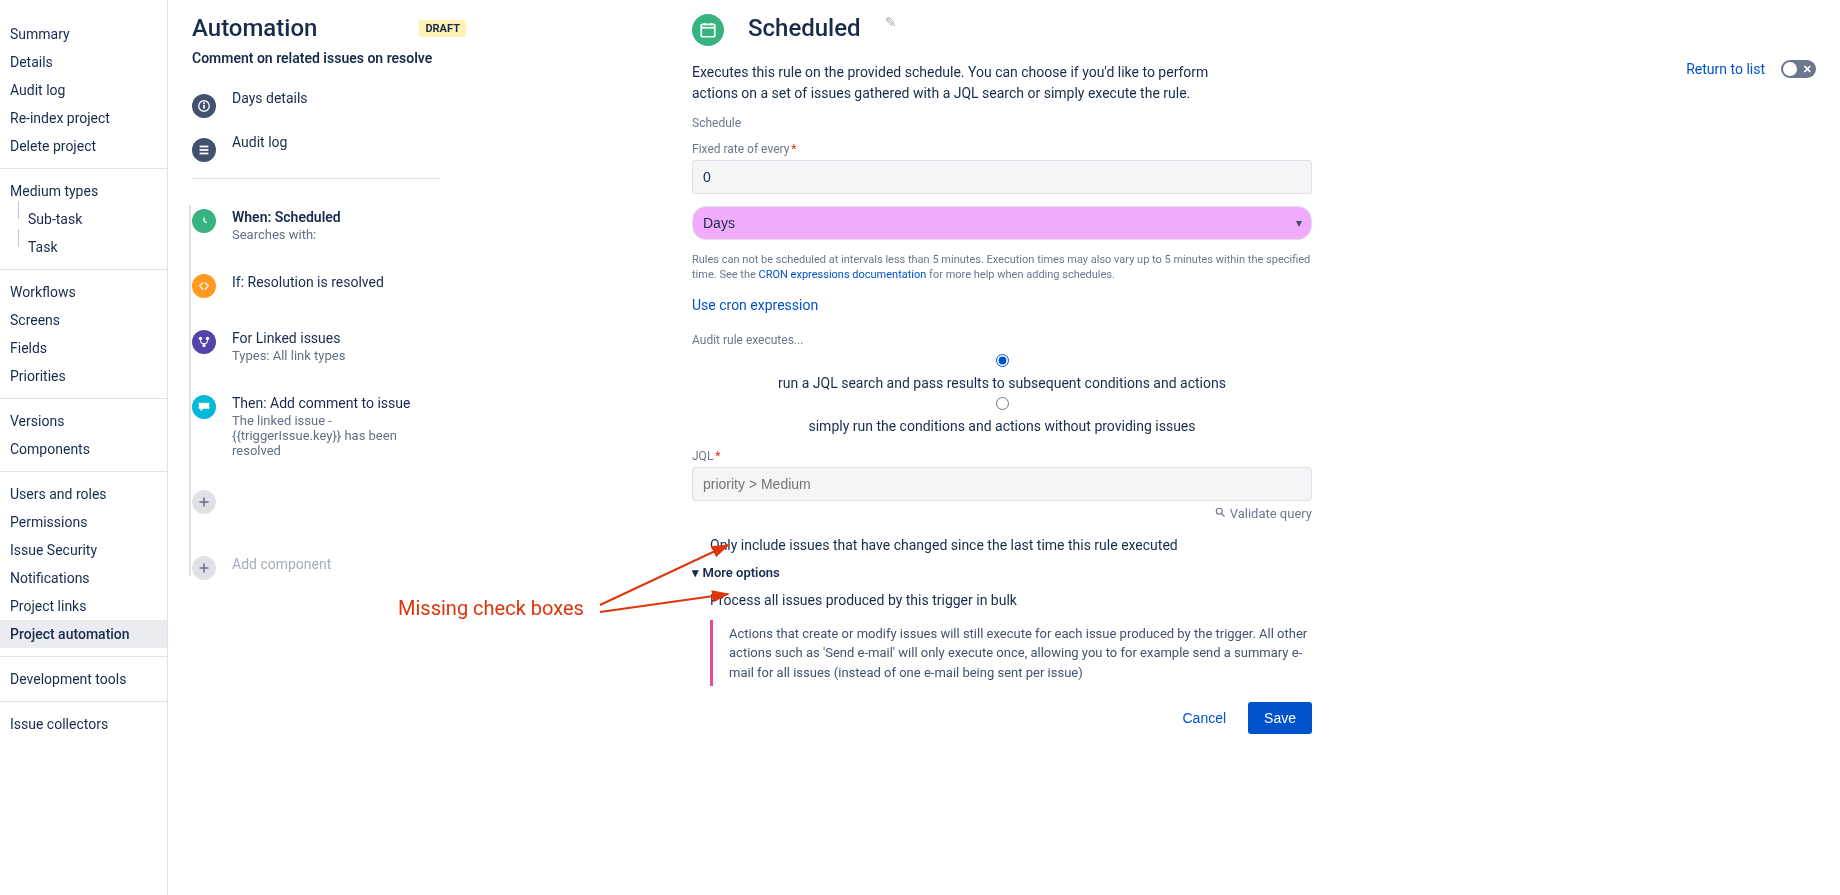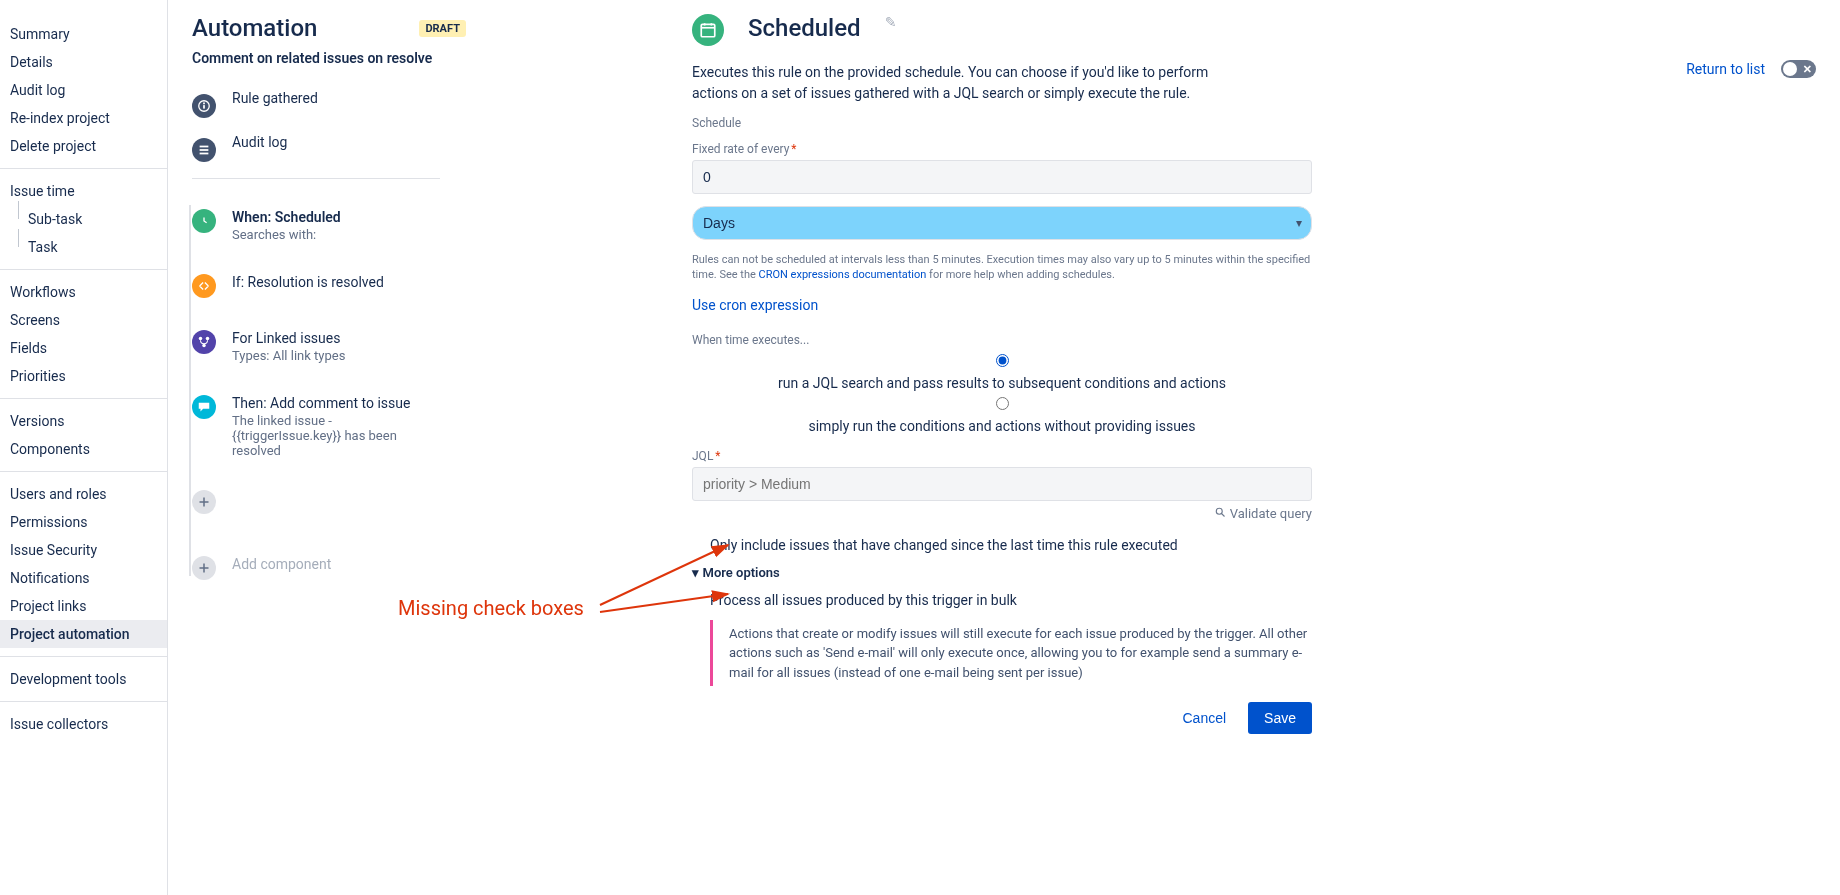--- a/index.html
+++ b/index.html
@@ -152,21 +152,21 @@
 .req::after { content: "*"; color: #DE350B; margin-left: 2px;}
 input.text, select.text {
   width: 100%;
   padding: 8px 10px;
   border: 1px solid #dfe1e6;
   border-radius: 3px;
   background: #F4F5F7;
   font-size: 14px;
   color: #172B4D;
 }
-select.text { appearance: none; background: #7dd3fc; border-radius: 14px; }
+select.text { appearance: none; background: #f0abfc; border-radius: 14px; }
 .select-wrap { position: relative; }
 .select-wrap .chev {
   position: absolute; right: 10px; top: 50%; transform: translateY(-50%);
   color: #42526E; font-size: 12px; pointer-events:none;
 }
 .help-text { font-size: 11px; color: #6b778c; line-height: 1.4; margin-top: 6px;}
 .help-text a { color: #0052CC; text-decoration: none;}
 .link-btn { color: #0052CC; cursor: pointer; font-size: 14px; padding: 6px 0; display:inline-block;}
 .radio-row { display: flex; align-items: center; gap: 8px; padding: 3px 0; font-size: 14px; flex-direction: column;}
 .radio-row input { accent-color: #0052CC; }
@@ -222,21 +222,21 @@
 </head>
 <body>
 
 <nav class="sidebar">
   <a href="#">Summary</a>
   <a href="#">Details</a>
   <a href="#">Audit log</a>
   <a href="#">Re-index project</a>
   <a href="#">Delete project</a>
   <div class="divider"></div>
-  <a href="#">Issue time</a>
+  <a href="#">Medium types</a>
   <a href="#" class="sub">Sub-task</a>
   <a href="#" class="sub">Task</a>
   <div class="divider"></div>
   <a href="#">Workflows</a>
   <a href="#">Screens</a>
   <a href="#">Fields</a>
   <a href="#">Priorities</a>
   <div class="divider"></div>
   <a href="#">Versions</a>
   <a href="#">Components</a>
@@ -272,21 +272,21 @@
 
     <div class="step-row">
       <div class="step-icon icon-dark small-icon">
         <svg width="14" height="14" viewBox="0 0 16 16">
             <circle cx="8" cy="8" r="6" fill="none" stroke="#fff" stroke-width="1.5"></circle>
             <rect x="7" y="7" width="2" height="4" fill="#fff"></rect>
             <rect x="7" y="4" width="2" height="2" fill="#fff"></rect>
           </svg>
       </div>
       <div class="step-content">
-          <div class="step-title">Rule gathered</div>
+          <div class="step-title">Days details</div>
         </div>
     </div>
     <div class="step-row">
       <div class="step-icon icon-dark small-icon">
         <svg width="14" height="14" viewBox="0 0 16 16">
             <rect x="3" y="3" width="10" height="2" fill="#fff"></rect>
             <rect x="3" y="7" width="10" height="2" fill="#fff"></rect>
             <rect x="3" y="11" width="10" height="2" fill="#fff"></rect>
           </svg>
       </div>
@@ -406,21 +406,21 @@
 
     <div class="help-text">
       <span>Rules can not be scheduled at intervals less than 5 minutes. Execution times may also vary up to 5 minutes within the specified time. See the </span><a href="#">CRON expressions documentation</a><span> for more help when adding schedules.</span>
     </div>
 
     <div style="margin:8px 0 14px 0;">
       <span class="link-btn">Use cron expression</span>
     </div>
 
     <div class="field-group">
-      <span class="field-label">When time executes...</span>
+      <span class="field-label">Audit rule executes...</span>
       <label class="radio-row">
         <input type="radio" name="exec" checked="" style="">
         <span>run a JQL search and pass results to subsequent conditions and actions</span>
       </label>
       <label class="radio-row">
         <input type="radio" name="exec" style="">
         <span>simply run the conditions and actions without providing issues</span>
       </label>
     </div>
 

